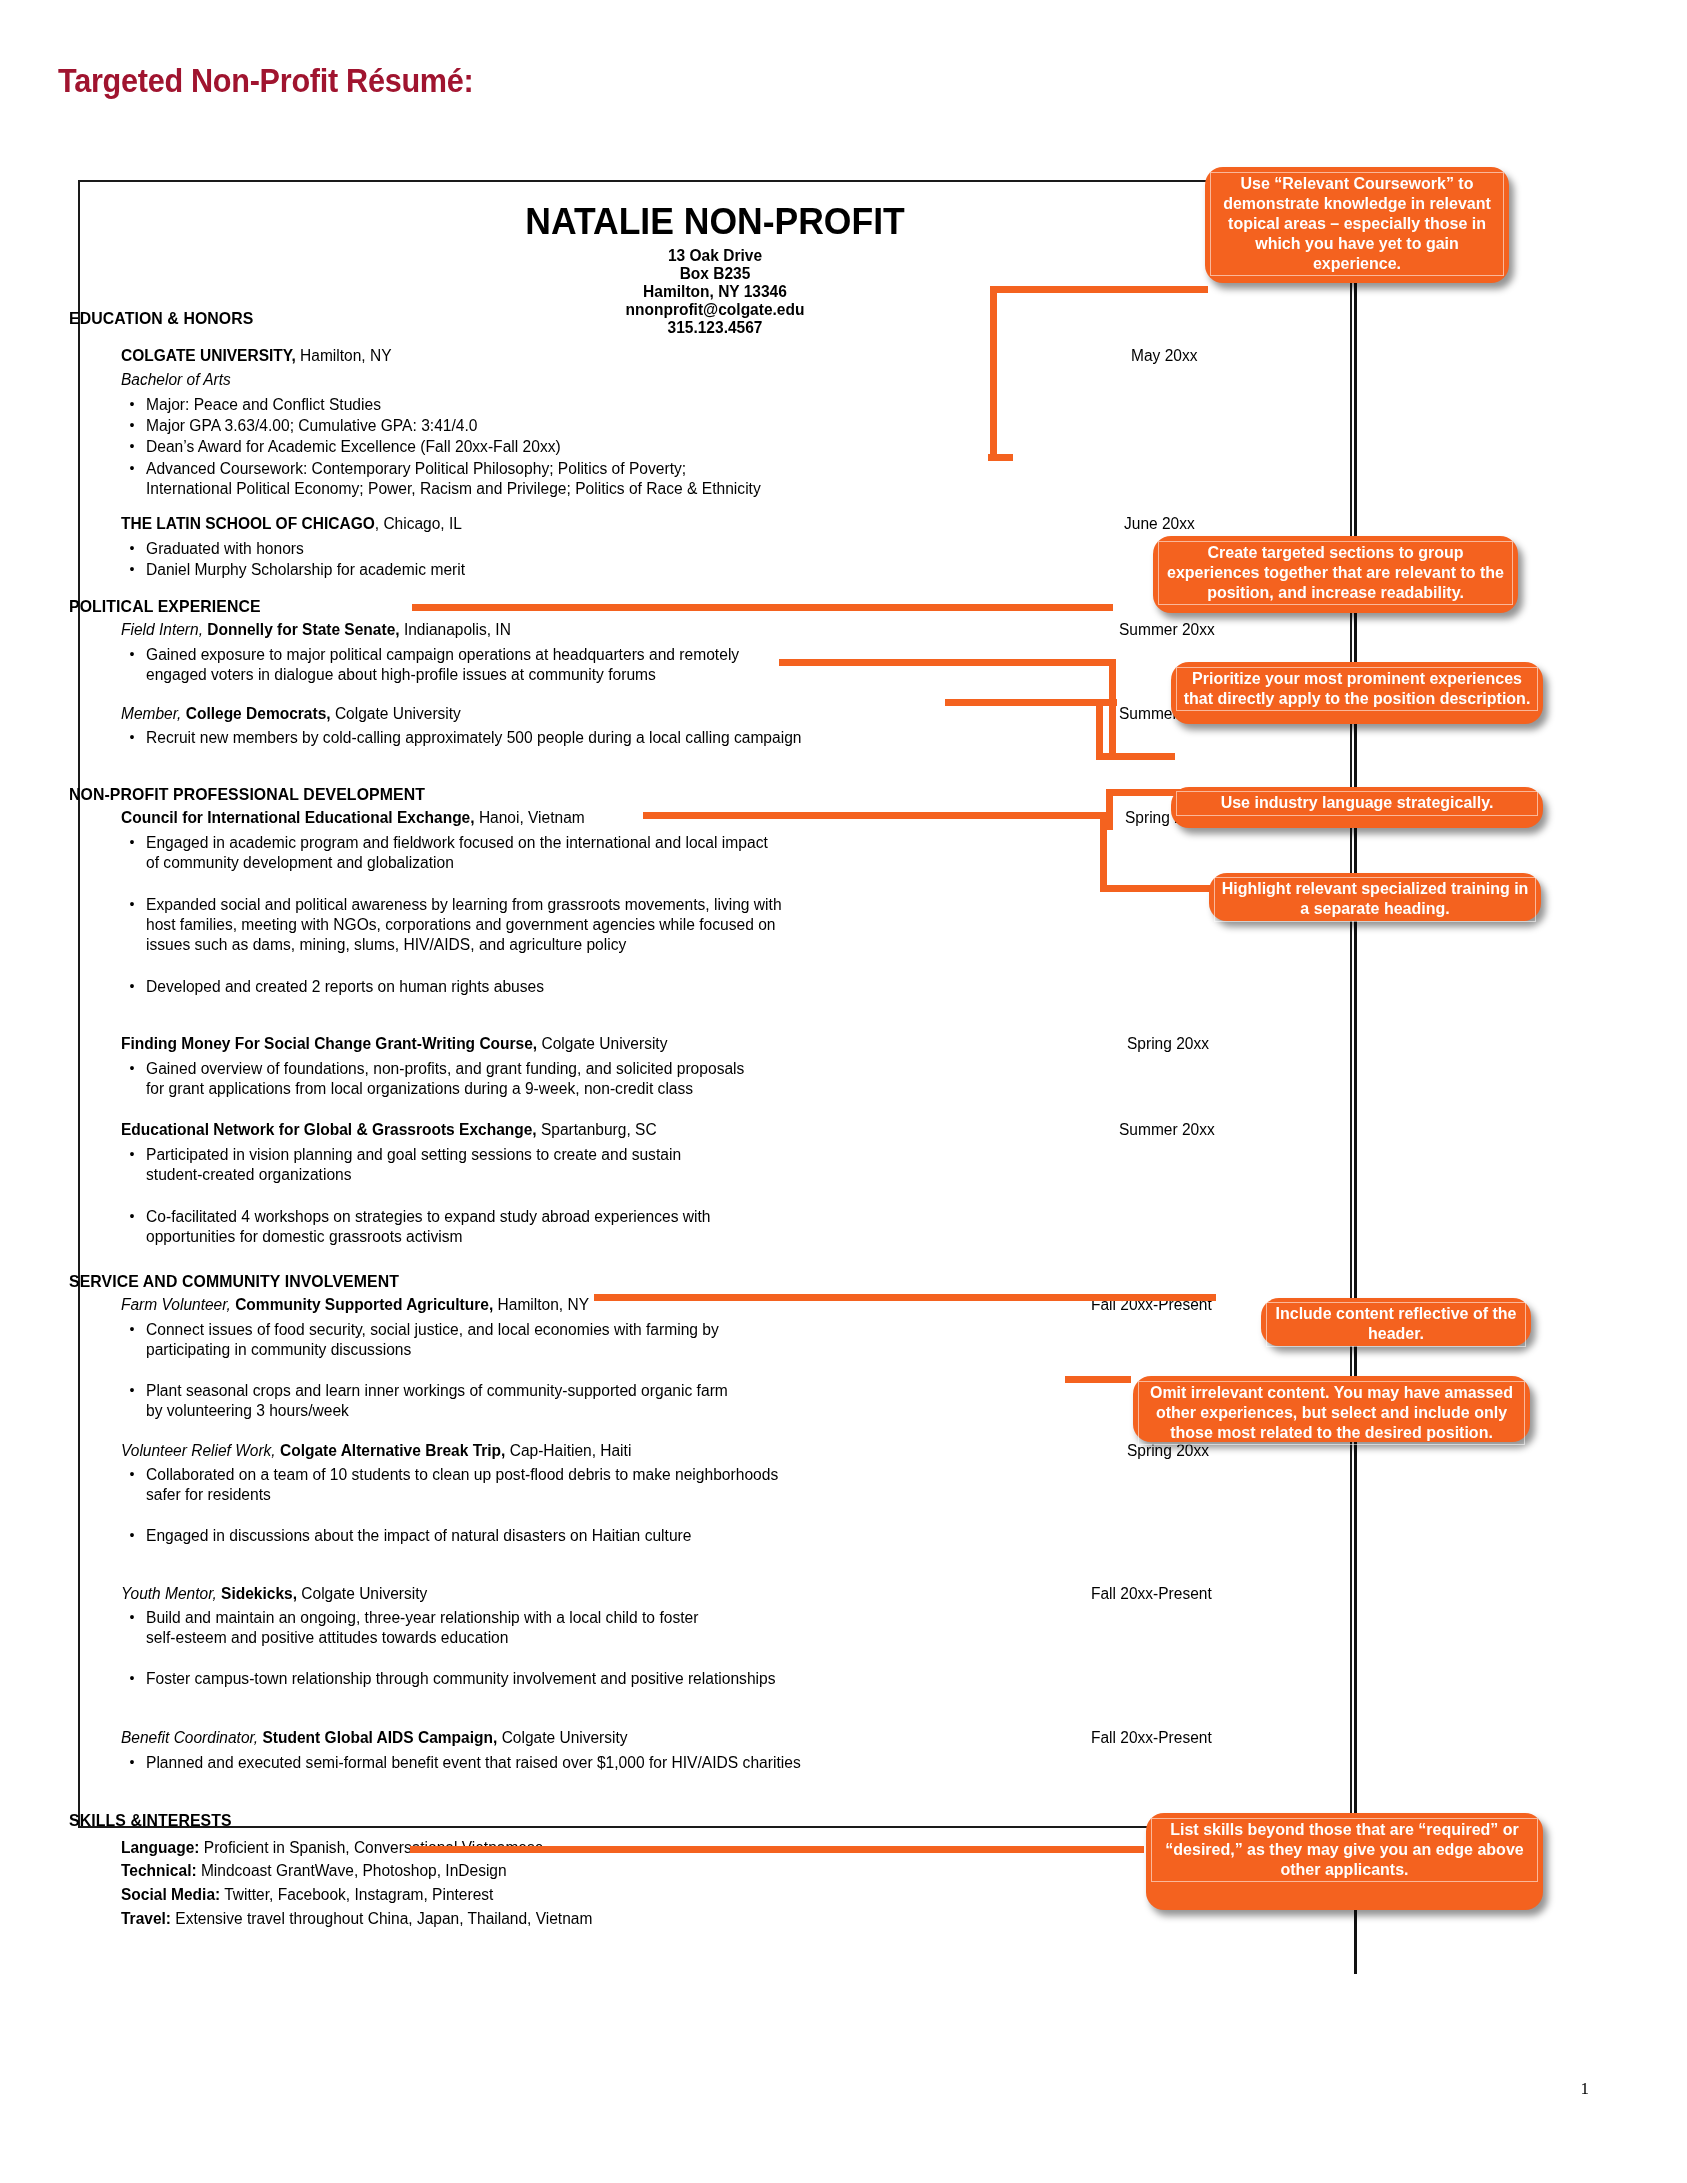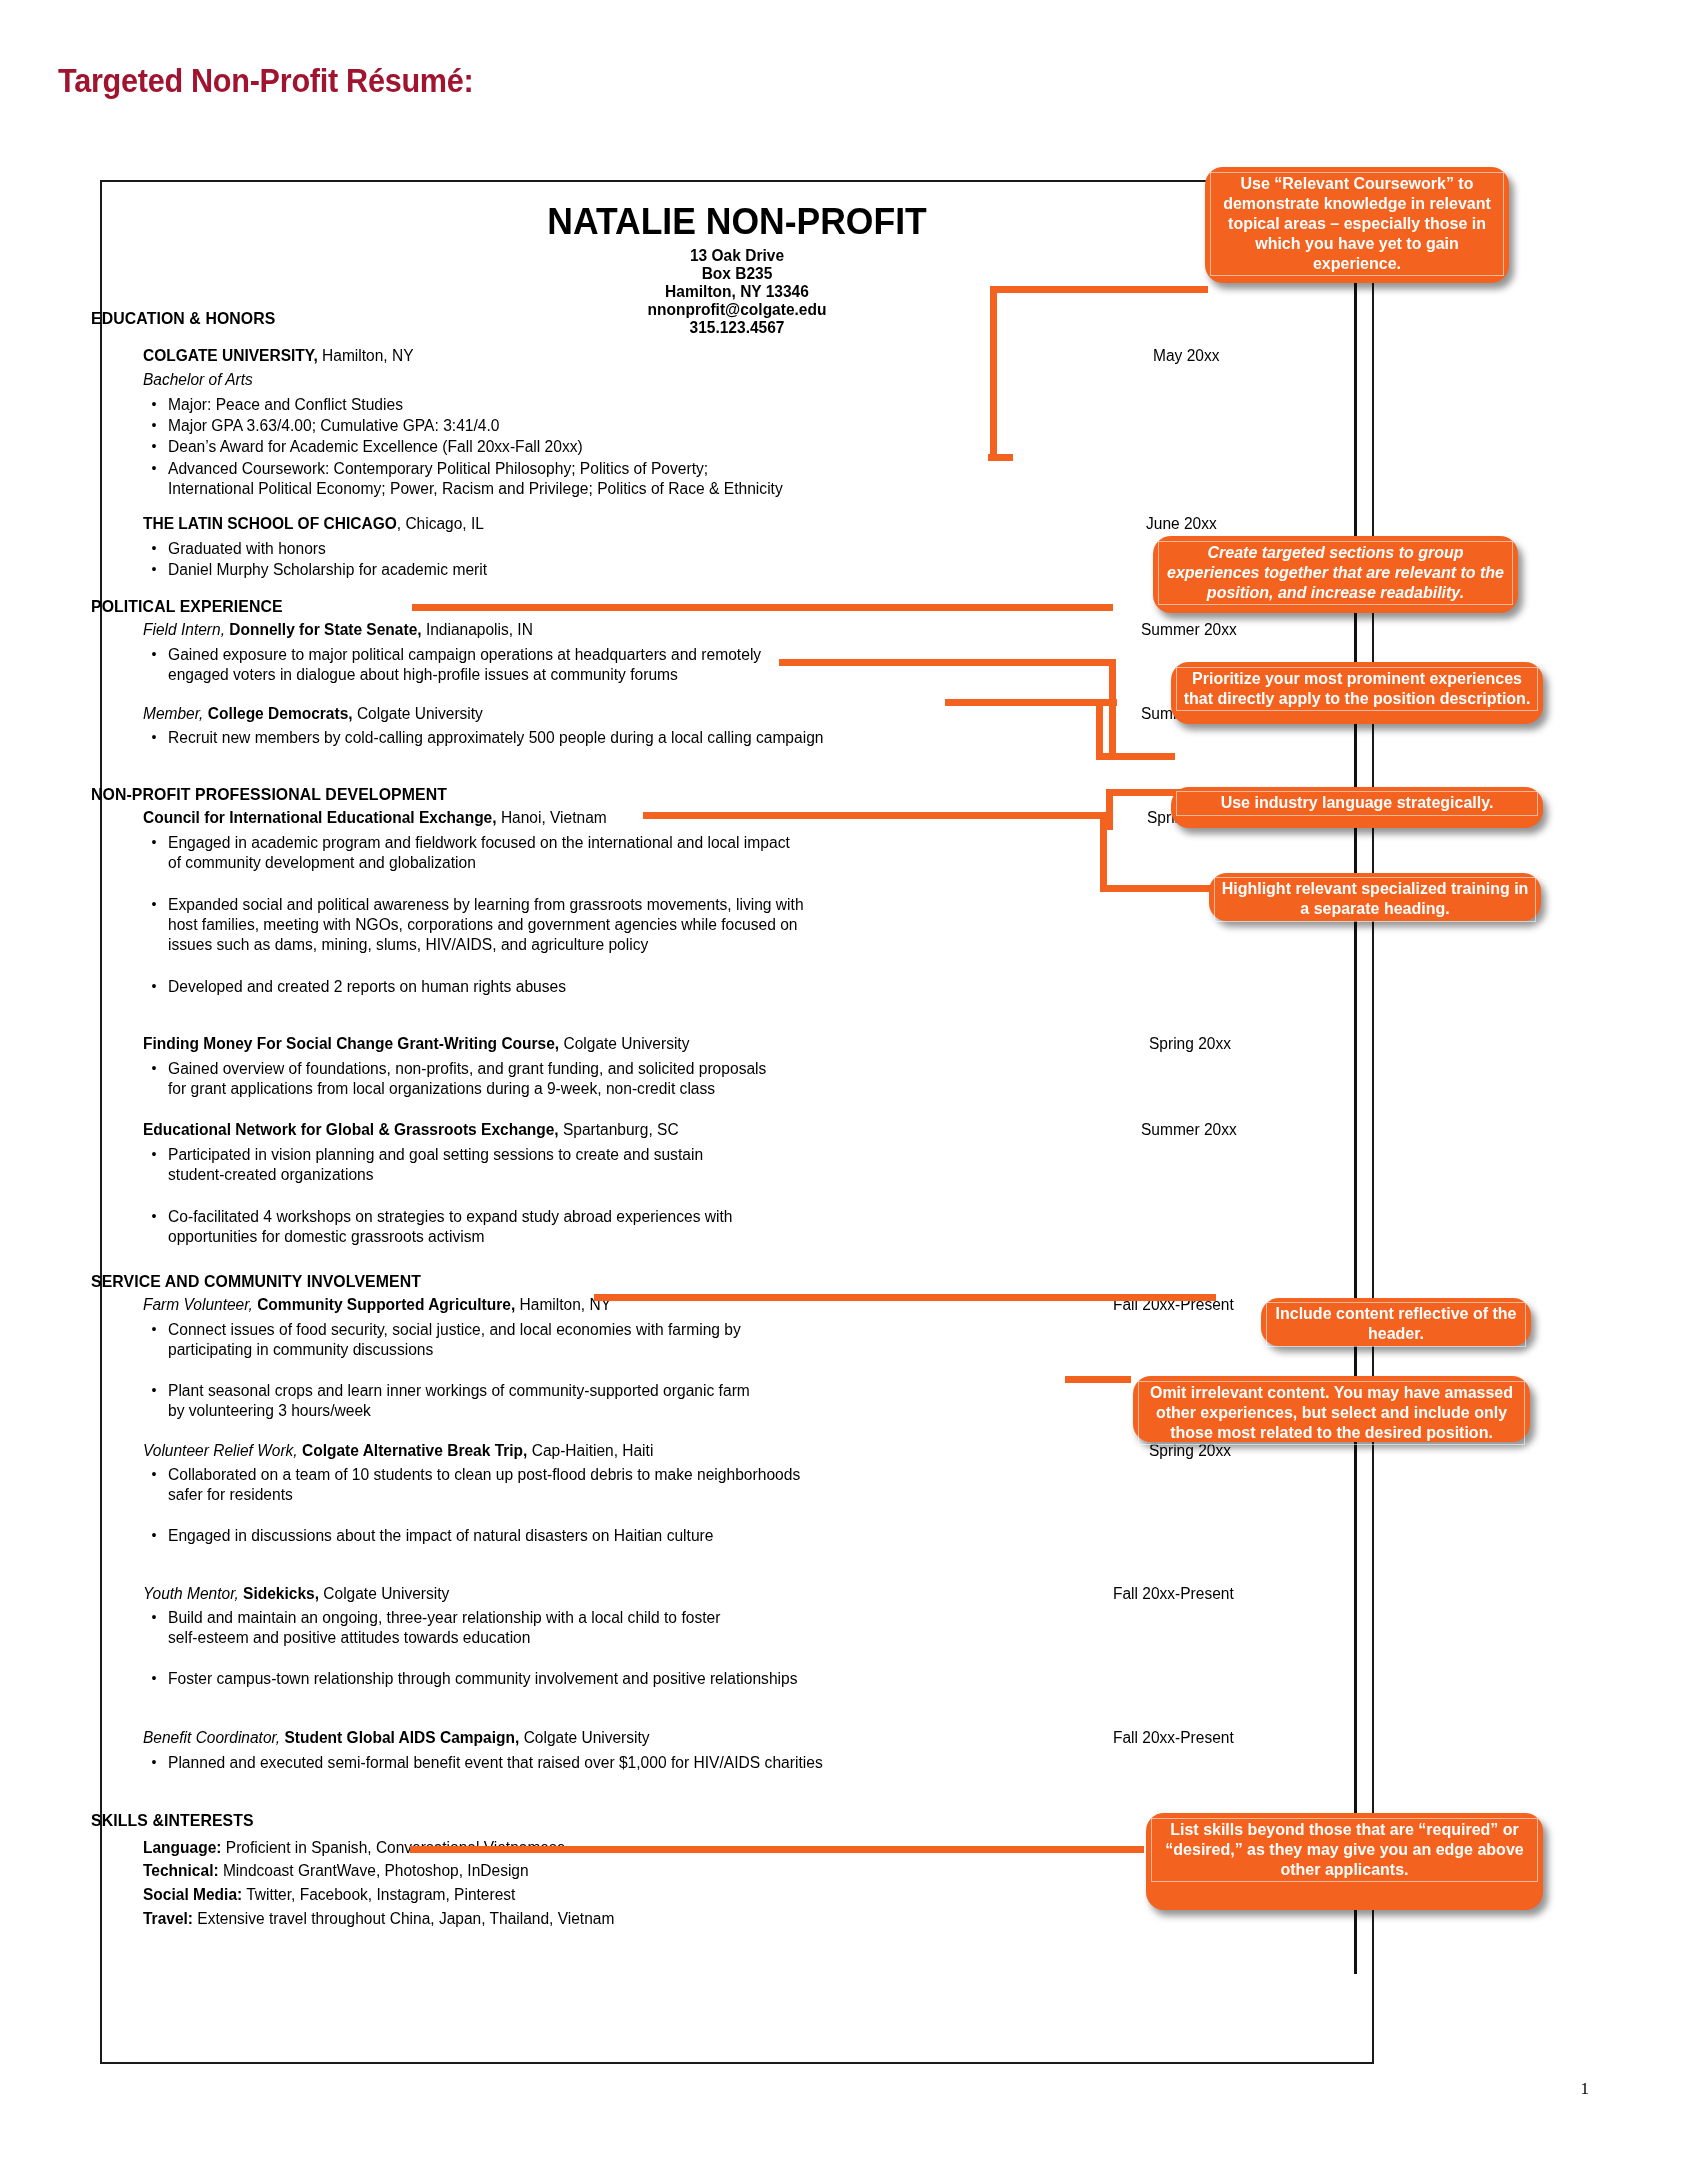--- a/index.html
+++ b/index.html
@@ -13,22 +13,22 @@
   
   #page-title {
     position:absolute; left:58px; top:61px;
     font-size:34px; font-weight:bold; color:#A0142F;
     letter-spacing:-0.3px; white-space:nowrap;
     transform:scaleX(0.90); transform-origin:left center;
   }
 
   
   #resume-frame {
-    position:absolute; left:100px; top:180px;
-    width:1274px; height:1884px;
+    position:absolute; left:78px; top:180px;
+    width:1274px; height:1648px;
     border:2.6px solid #1a1a1a; background:#ffffff;
   }
 
   
   #resume-name {
     position:absolute; left:0; right:0; top:18.5px;
     text-align:center; font-size:37px; font-weight:bold;
     color:#000; letter-spacing:0px;
     transform:scaleX(0.96);
   }
@@ -232,21 +232,21 @@
 <div class="ln" style="left:594px; top:1294px; width:622px; height:7.3px;"></div>
 
 <div class="ln" style="left:1065px; top:1376px; width:66px; height:7.3px;"></div>
 
 <div class="ln" style="left:410px; top:1846px; width:734px; height:7.3px;"></div>
 
 <div class="callout" style="left:1205px; top:167px; width:304px; height:116px;">
   <div class="inner">Use “Relevant Coursework” to demonstrate knowledge in relevant topical areas – especially those in which you have yet to gain experience.</div>
 </div>
 
-<div class="callout" style="left:1153px; top:536px; width:365px; height:77px;font-style:italic;">
+<div class="callout" style="left:1153px; top:536px; width:365px; height:77px;">
   <div class="inner">Create targeted sections to group experiences together that are relevant to the position, and increase readability.</div>
 </div>
 
 <div class="callout" style="left:1171px; top:662px; width:372px; height:62px;">
   <div class="inner">Prioritize your most prominent experiences that directly apply to the position description.</div>
 </div>
 
 <div class="callout tight" style="left:1171px; top:787px; width:372px; height:41px;">
   <div class="inner">Use industry language strategically.</div>
 </div>

